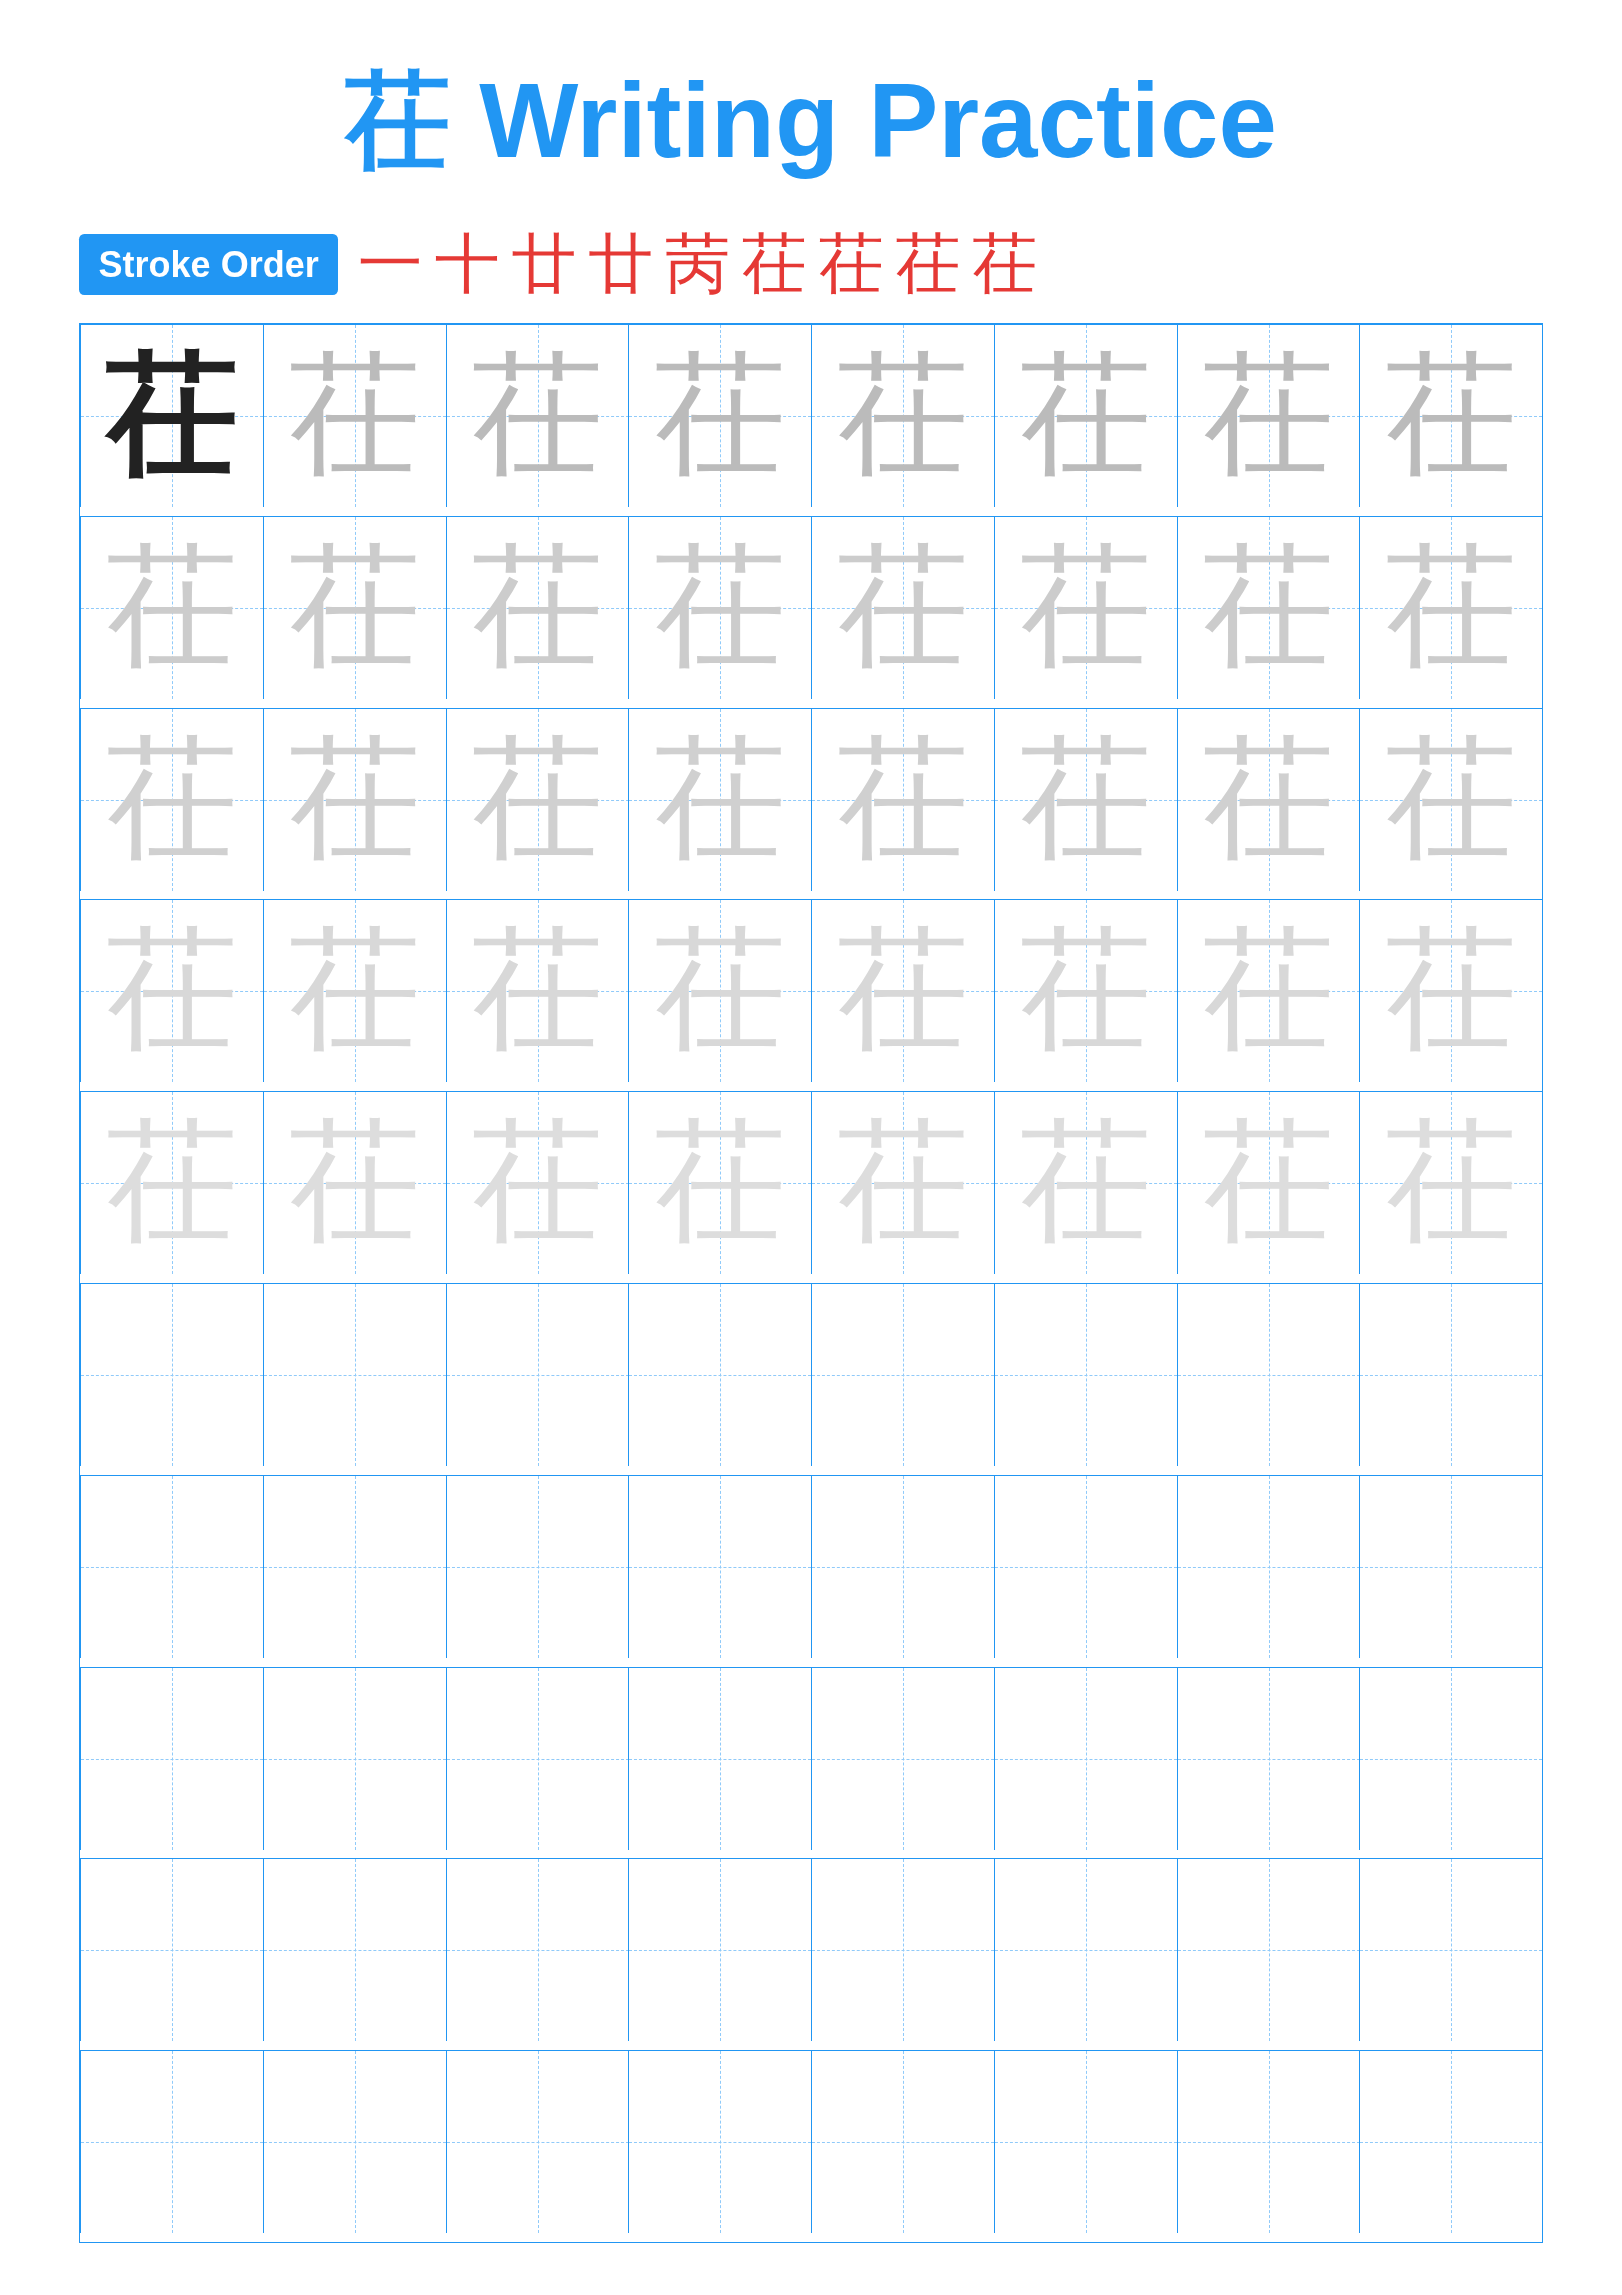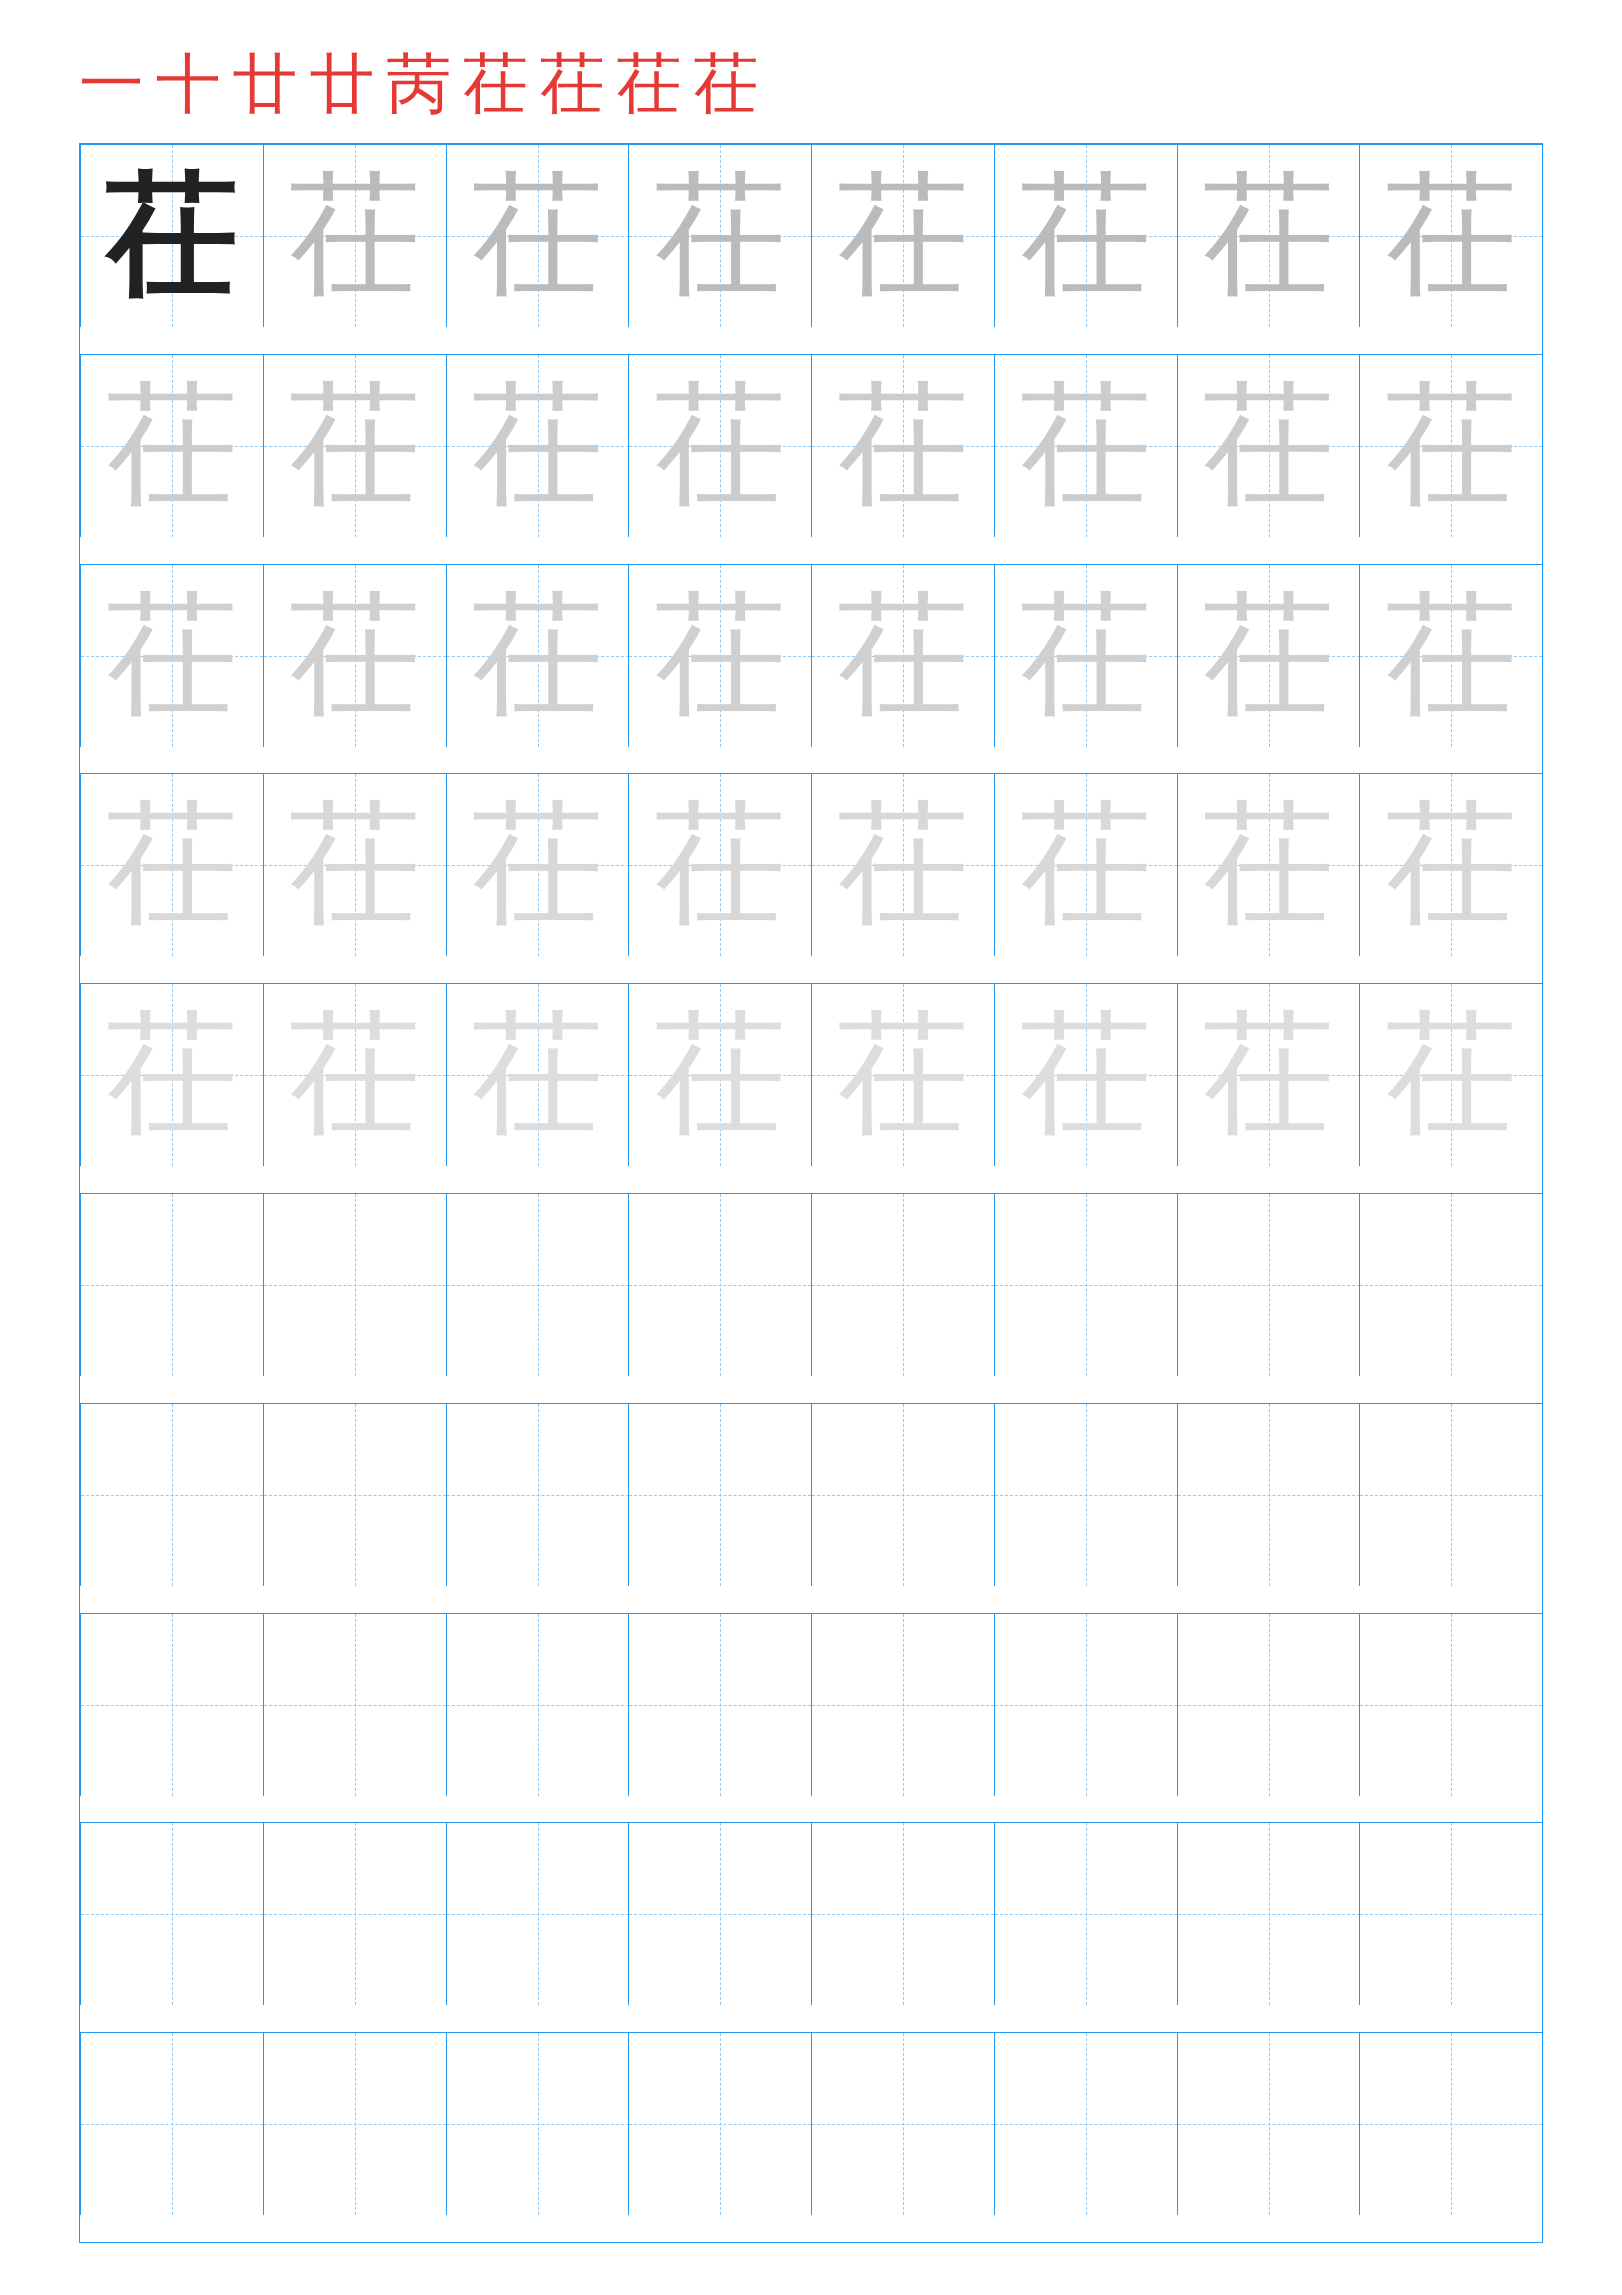--- a/index.html
+++ b/index.html
@@ -173,22 +173,24 @@
       font-weight: bold;
       color: #333;
       font-family: Arial, sans-serif;
     }
   </style>
 </head>
 <body>
 
 <div class="page">
 
+  <h1 class="title">茌 Writing Practice</h1>
 
   <div class="stroke-order-row">
+    <span class="stroke-order-badge">Stroke Order</span>
     <div class="stroke-order-chars">
       <span>一</span>
       <span>十</span>
       <span>廿</span>
       <span>廿</span>
       <span>苪</span>
       <span>茌</span>
       <span>茌</span>
       <span>茌</span>
       <span>茌</span>

